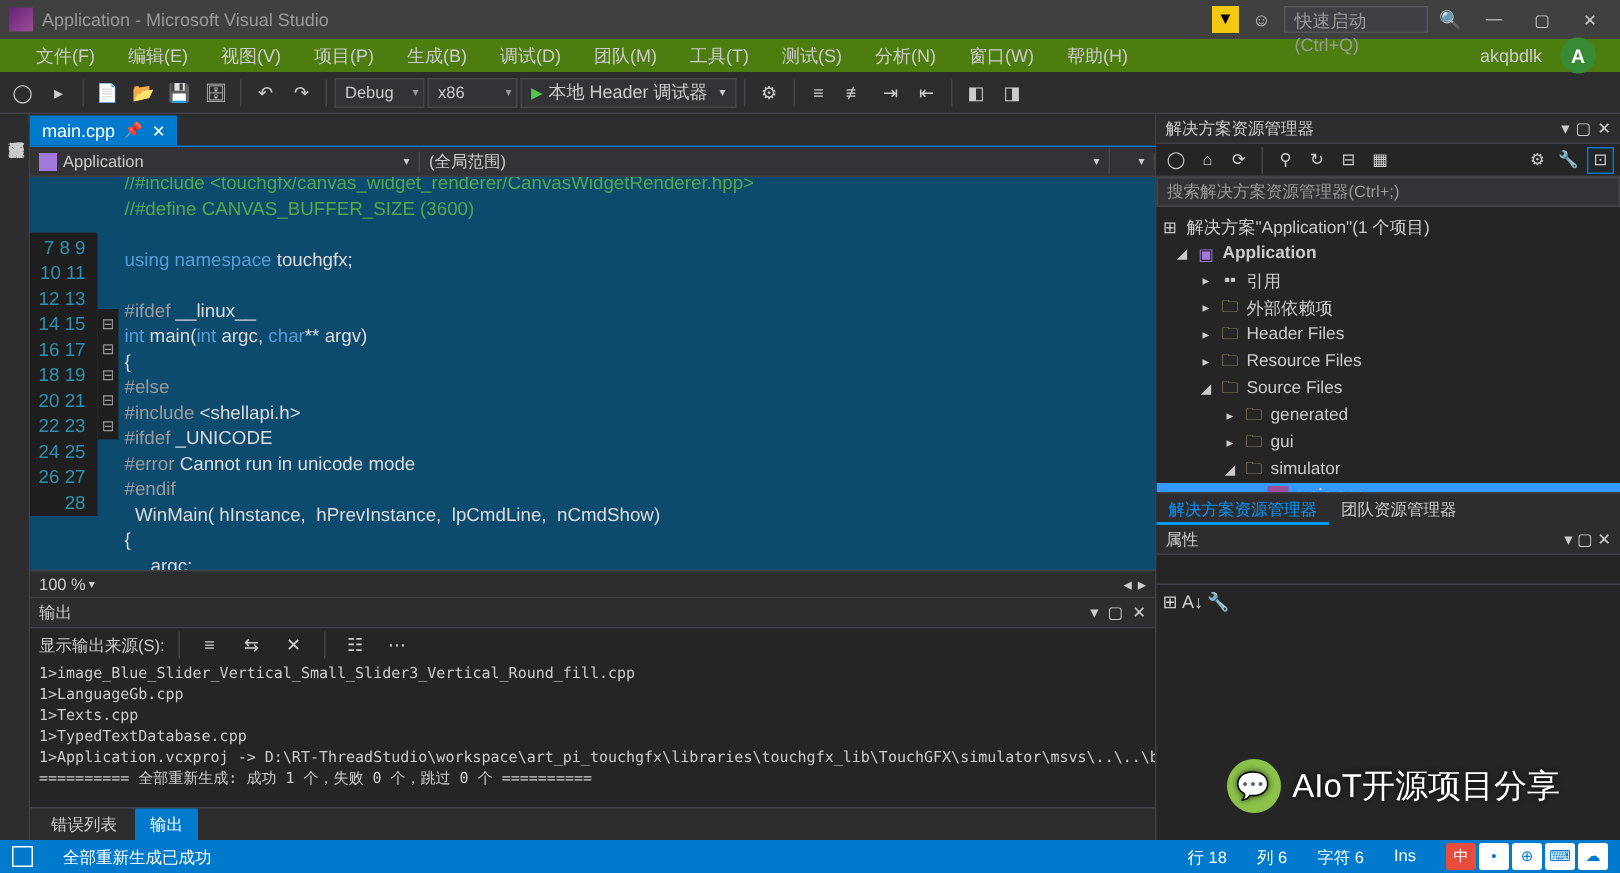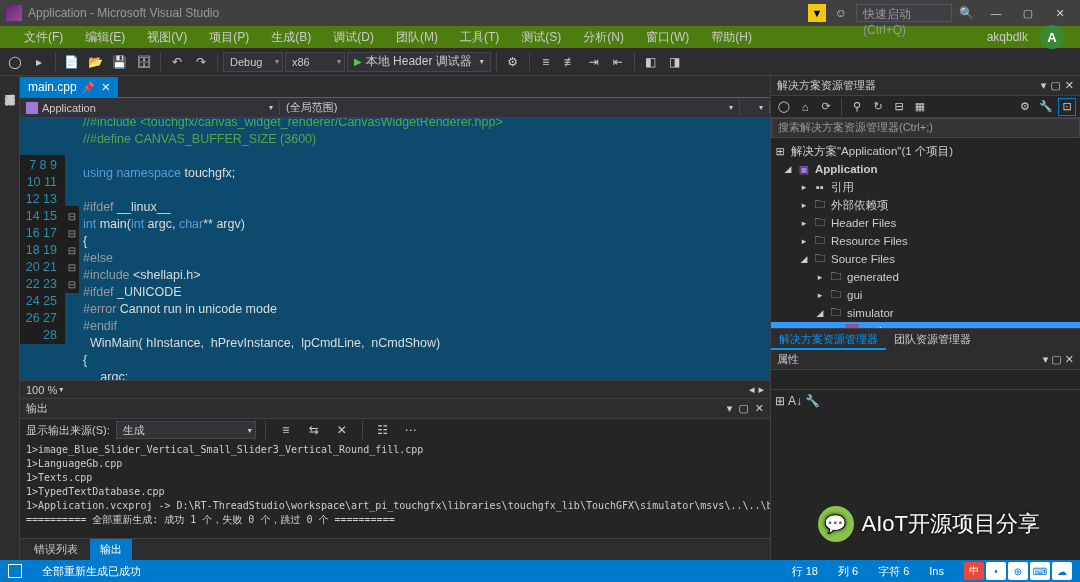--- a/index.html
+++ b/index.html
@@ -257,21 +257,20 @@
     <div class="output-panel" style="height:140px">
       <div class="output-header">
         <span>输出</span>
         <div class="sp"></div>
         <span>▾</span>
         <span style="margin-left:6px">▢</span>
         <span style="margin-left:6px">✕</span>
       </div>
       <div class="output-tools">
         <span class="lbl">显示输出来源(S):</span>
-        <div class="drop">生成</div>
         <div class="tb-sep"></div>
         <div class="tb-btn">≡</div>
         <div class="tb-btn">⇆</div>
         <div class="tb-btn">✕</div>
         <div class="tb-sep"></div>
         <div class="tb-btn">☷</div>
         <div class="tb-btn">⋯</div>
       </div>
       <div class="output-body" id="output-body">1&gt;image_Blue_Slider_Vertical_Small_Slider3_Vertical_Round_fill.cpp
 1&gt;LanguageGb.cpp

